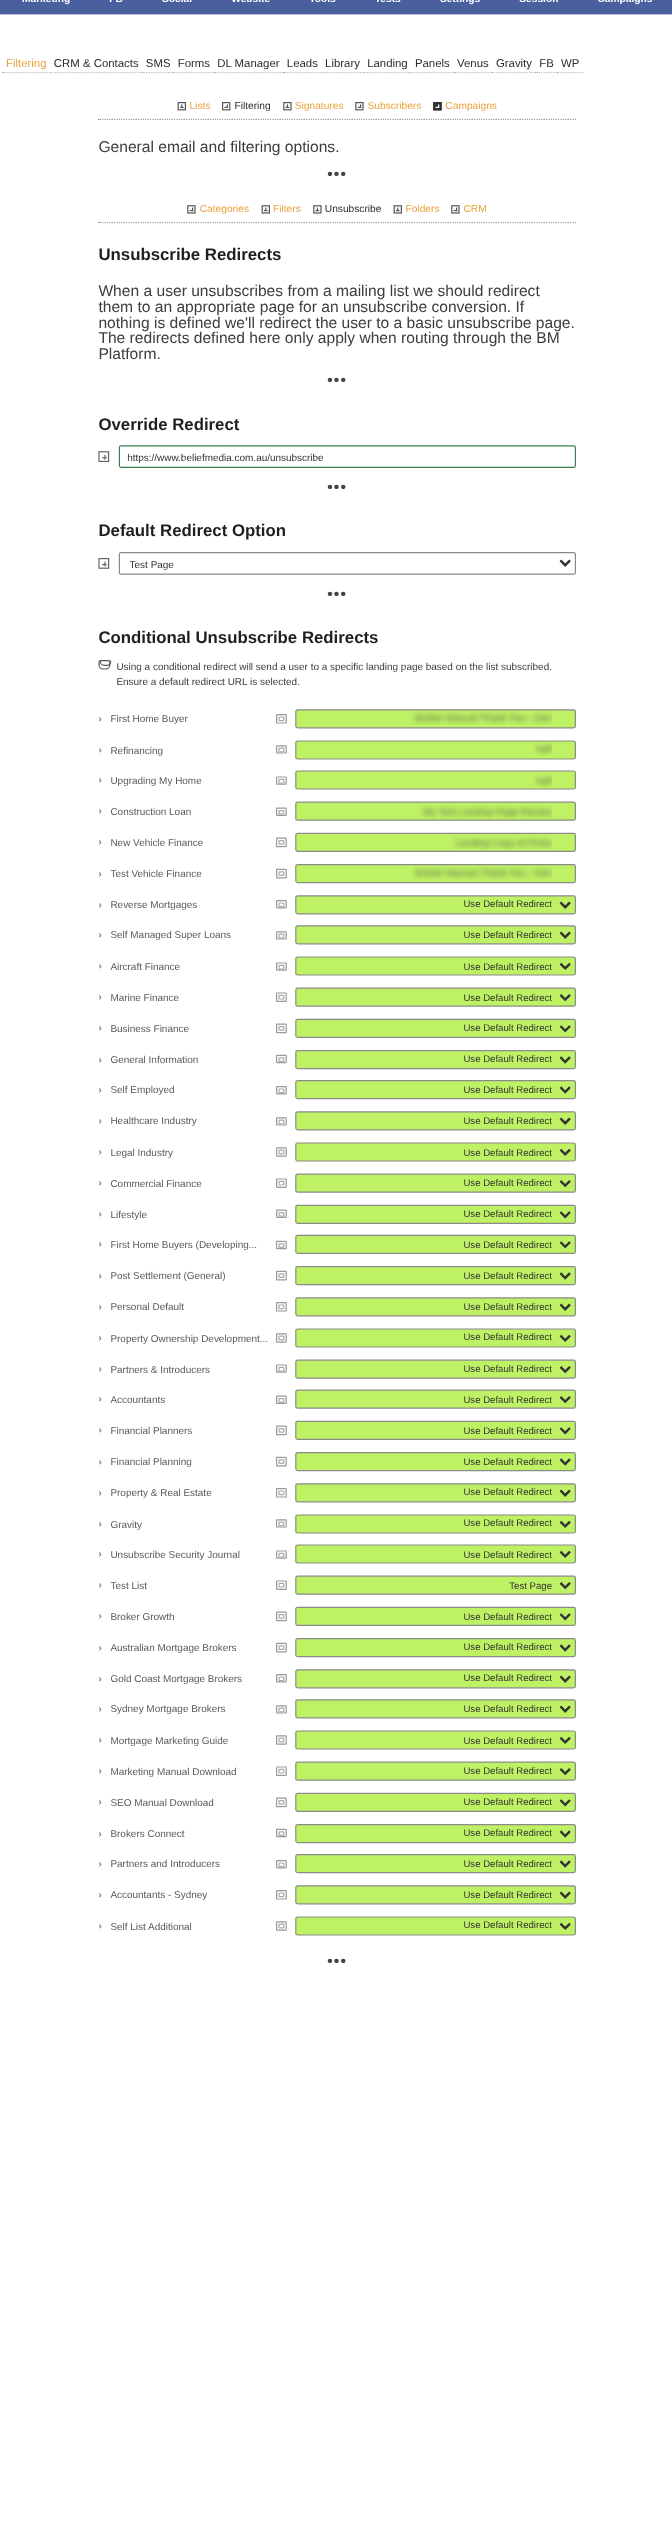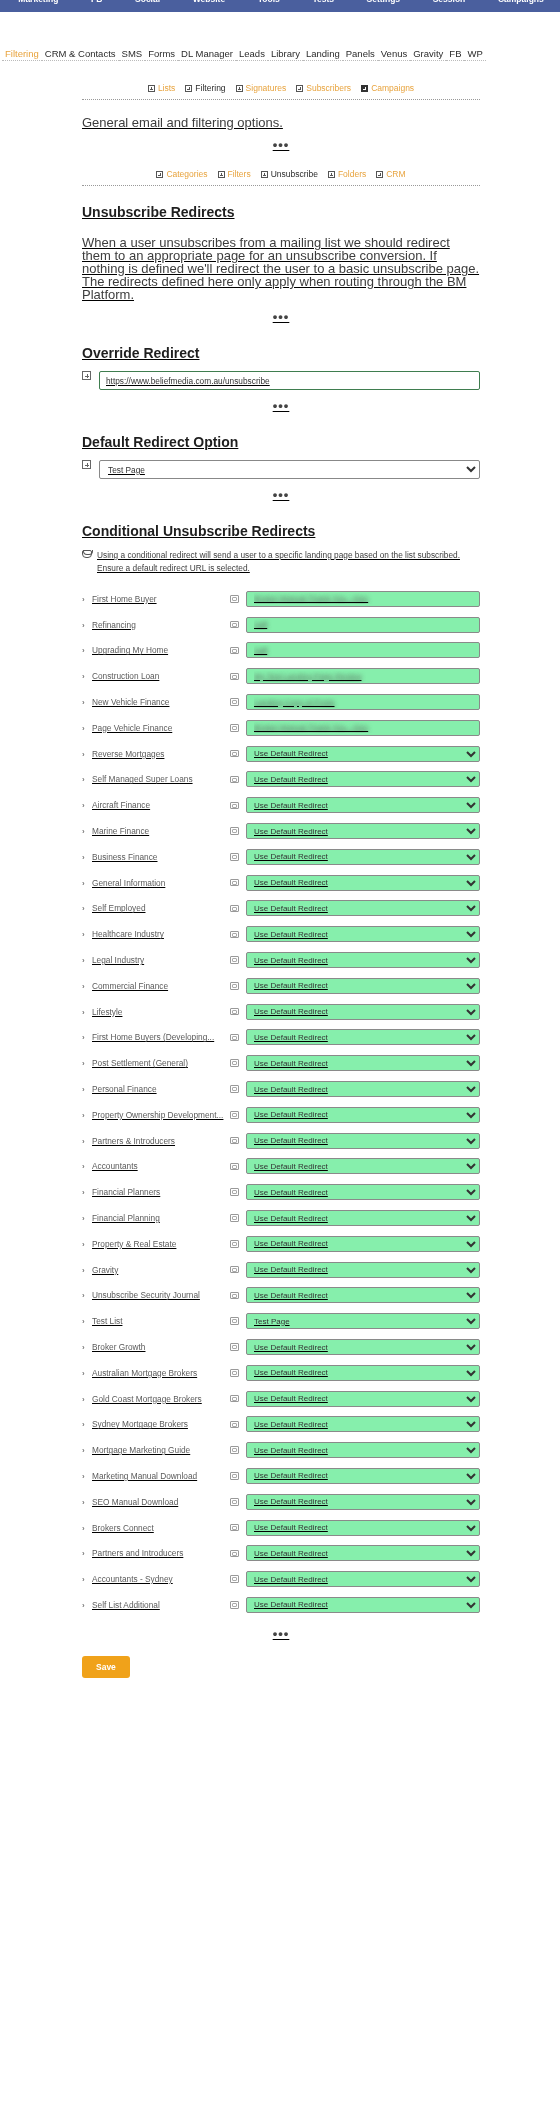--- a/index.html
+++ b/index.html
@@ -54,21 +54,20 @@
     padding: 0 3px;
     border-bottom: 1px dotted #bbbbbb;
     line-height: 13px;
     cursor: pointer;
   }
   .subnav-item.active { color: #e8a33d; }
 
   
   .content {
     padding: 0 80px 0 82px;
-    text-decoration: underline;
   }
 
   
   .plusrow {
     text-align: center;
     padding: 14px 0 4px 0;
     font-size: 0;
     white-space: nowrap;
   }
   .plusrow .pitem {
@@ -151,20 +150,21 @@
     border-right: 1px solid #555;
     border-bottom: 1px solid #555;
     border-radius: 0 0 4px 4px;
     transform: none;
   }
   .note b { font-weight: bold; color: #111; }
 
   
   .fieldrow {
     display: flex;
+    align-items: center;
     margin: 8px 0 0 0;
   }
   .fieldrow .chk {
     width: 9px; height: 9px;
     border: 1px solid #666;
     position: relative;
     margin-right: 8px;
     flex: 0 0 auto;
   }
   .fieldrow .chk::before, .fieldrow .chk::after {
@@ -244,21 +244,22 @@
   }
   select.cond-select {
     flex: 1 1 auto;
     height: 16px;
     border: 1px solid #8a8a8a;
     border-radius: 2px;
     font-family: "Liberation Sans", sans-serif;
     font-size: 8px;
     color: #333;
     padding: 0 3px;
-    background: #86efac;
+    background: #bef264;
+    text-align: right;
   }
   select.cond-select.redacted {
     color: transparent;
     text-shadow: 0 0 4px rgba(80,80,80,0.85);
   }
 
   .savewrap { padding: 12px 0 0 0; }
   .savebtn {
     background: #f0a21a;
     color: #ffffff;
@@ -346,21 +347,21 @@
         <div class="cond-name"><span class="chev">›</span><span>Construction Loan</span></div>
         <span class="cond-chk"></span>
         <select class="cond-select redacted"><option>My Test Landing Page Review</option><option>Use Default Redirect</option></select>
       </div>
       <div class="cond-row">
         <div class="cond-name"><span class="chev">›</span><span>New Vehicle Finance</span></div>
         <span class="cond-chk"></span>
         <select class="cond-select redacted"><option>Landing Copy of Posts</option><option>Use Default Redirect</option></select>
       </div>
       <div class="cond-row">
-        <div class="cond-name"><span class="chev">›</span><span>Page Vehicle Finance</span></div>
+        <div class="cond-name"><span class="chev">›</span><span>Test Vehicle Finance</span></div>
         <span class="cond-chk"></span>
         <select class="cond-select redacted"><option>Broker Manual Thank You - Gen</option><option>Use Default Redirect</option></select>
       </div>
       <div class="cond-row">
         <div class="cond-name"><span class="chev">›</span><span>Reverse Mortgages</span></div>
         <span class="cond-chk"></span>
         <select class="cond-select"><option>Use Default Redirect</option></select>
       </div>
       <div class="cond-row">
         <div class="cond-name"><span class="chev">›</span><span>Self Managed Super Loans</span></div>
@@ -416,21 +417,21 @@
         <div class="cond-name"><span class="chev">›</span><span>First Home Buyers (Developing...</span></div>
         <span class="cond-chk"></span>
         <select class="cond-select"><option>Use Default Redirect</option></select>
       </div>
       <div class="cond-row">
         <div class="cond-name"><span class="chev">›</span><span>Post Settlement (General)</span></div>
         <span class="cond-chk"></span>
         <select class="cond-select"><option>Use Default Redirect</option></select>
       </div>
       <div class="cond-row">
-        <div class="cond-name"><span class="chev">›</span><span>Personal Finance</span></div>
+        <div class="cond-name"><span class="chev">›</span><span>Personal Default</span></div>
         <span class="cond-chk"></span>
         <select class="cond-select"><option>Use Default Redirect</option></select>
       </div>
       <div class="cond-row">
         <div class="cond-name"><span class="chev">›</span><span>Property Ownership Development...</span></div>
         <span class="cond-chk"></span>
         <select class="cond-select"><option>Use Default Redirect</option></select>
       </div>
       <div class="cond-row">
         <div class="cond-name"><span class="chev">›</span><span>Partners &amp; Introducers</span></div>
@@ -524,17 +525,14 @@
       </div>
       <div class="cond-row">
         <div class="cond-name"><span class="chev">›</span><span>Self List Additional</span></div>
         <span class="cond-chk"></span>
         <select class="cond-select"><option>Use Default Redirect</option></select>
       </div>
     </div>
 
   <div class="ellipsis">•••</div>
 
-  <div class="savewrap">
-    <button class="savebtn">Save</button>
-  </div>
 
 </div>
 
 </body></html>

